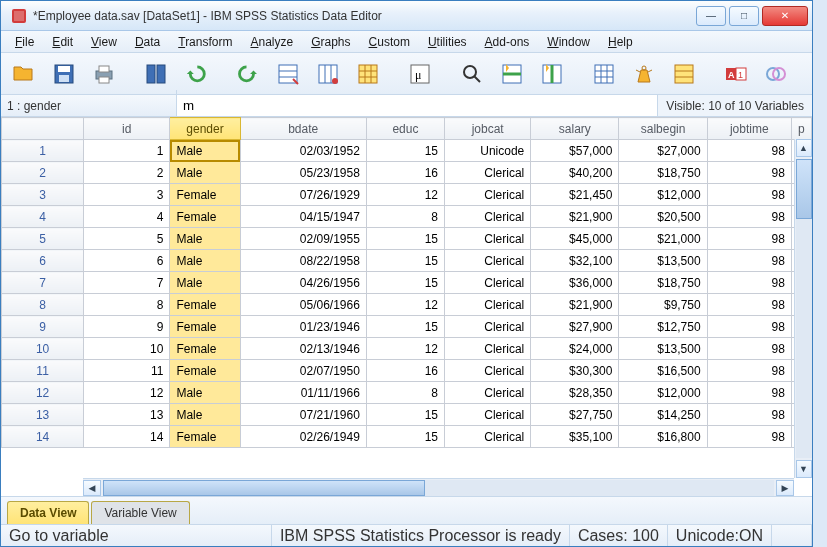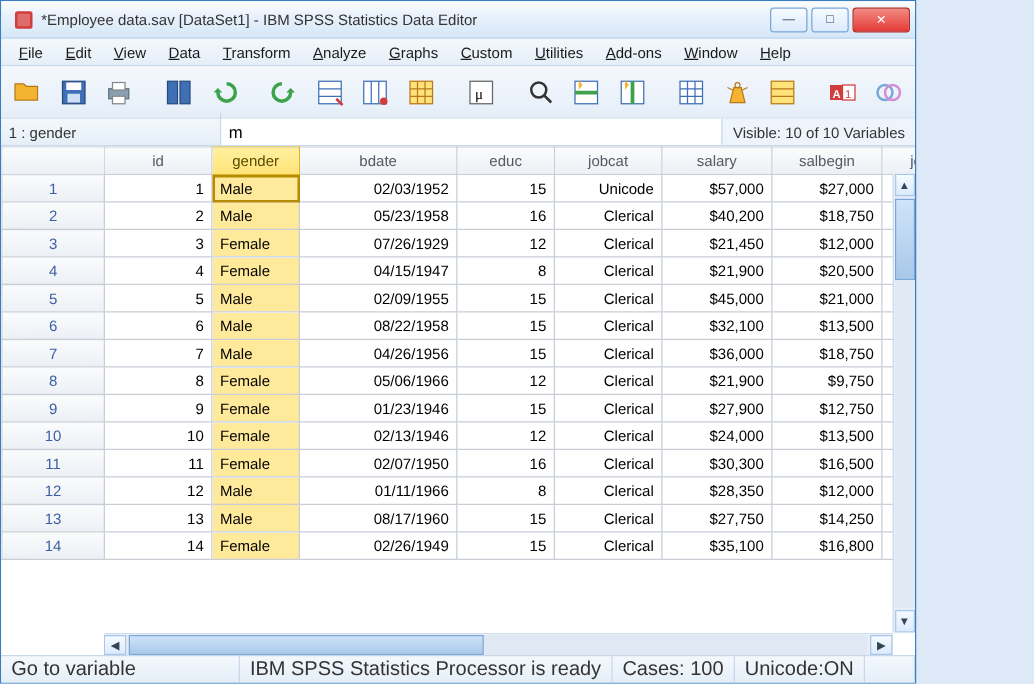--- a/index.html
+++ b/index.html
@@ -1,17 +1,17 @@
 <!DOCTYPE html>
 <html><head>
 <meta charset="utf-8">
 <style>
   * { box-sizing: border-box; }
   html, body { margin: 0; padding: 0; font-family: Tahoma, Arial, sans-serif; font-size: 12px; background:#dde9f7; }
-  .window { width: 733px; height: 547px; border: 1px solid #3a7ebf; background: #fff; display: flex; flex-direction: column; position: relative; }
+  .window { width: 813px; height: 547px; border: 1px solid #3a7ebf; background: #fff; display: flex; flex-direction: column; position: relative; }
   
   .titlebar { height: 30px; background: linear-gradient(#fdfefe,#e8f1fb 40%,#d6e7f8); border-bottom: 1px solid #a9c7e8; display: flex; align-items: center; padding: 0 4px; }
   .titlebar .appicon { width:16px; height:16px; margin: 0 6px; }
   .titlebar .title { flex: 0 0 auto; font-size: 12px; color: #333; }
   .titlebar .spacer { flex: 1; }
   .winbtns { display: flex; gap: 3px; }
   .winbtn { width: 30px; height: 20px; border: 1px solid #7aa7d7; border-radius: 3px; background: linear-gradient(#f6fbff,#dbeafc); display:flex; align-items:center; justify-content:center; font-size:10px; color:#345; }
   .winbtn.close { background: linear-gradient(#f28b82,#e53935); color:#fff; border-color:#b02a24; width:46px; }
   
   .menubar { height: 22px; background: linear-gradient(#f4f8fd,#e5eef8); border-bottom: 1px solid #c7d8ea; display:flex; align-items:center; padding: 0 6px; gap:2px; }
@@ -388,21 +388,21 @@
             <td>Clerical</td>
             <td>$28,350</td>
             <td>$12,000</td>
             <td>98</td>
             <td></td>
           </tr>
           <tr>
             <th class="rowhdr">13</th>
             <td>13</td>
             <td class="gender">Male</td>
-            <td>08/17/1960</td>
+            <td>07/21/1960</td>
             <td>15</td>
             <td>Clerical</td>
             <td>$27,750</td>
             <td>$14,250</td>
             <td>98</td>
             <td></td>
           </tr>
           <tr>
             <th class="rowhdr">14</th>
             <td>14</td>
@@ -426,20 +426,24 @@
     </div>
     <div class="hscroll" style="position:absolute; left:82px; right:18px; bottom:0;">
       <div class="arrow">◀</div>
       <div class="track">
           <div class="thumb"></div>
         </div>
       <div class="arrow">▶</div>
     </div>
   </div>
 
+  <div class="viewtabs">
+    <div class="viewtab active">Data View</div>
+    <div class="viewtab">Variable View</div>
+  </div>
 
   <div class="statusbar">
     <div class="seg grow">Go to variable</div>
     <div class="seg">IBM SPSS Statistics Processor is ready</div>
     <div class="seg">Cases: 100</div>
     <div class="seg">Unicode:ON</div>
     <div class="seg" style="width:40px"></div>
   </div>
 
 </div>

